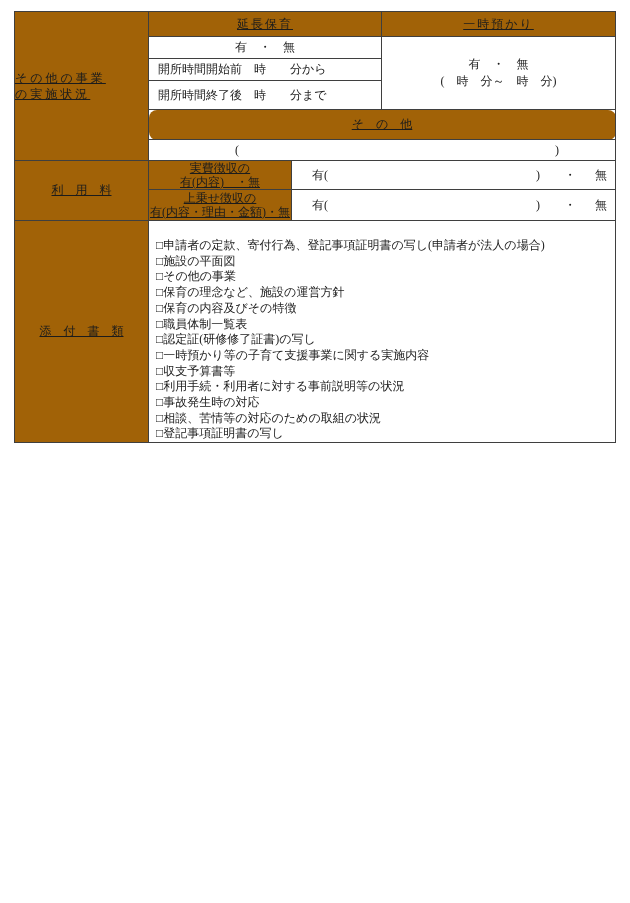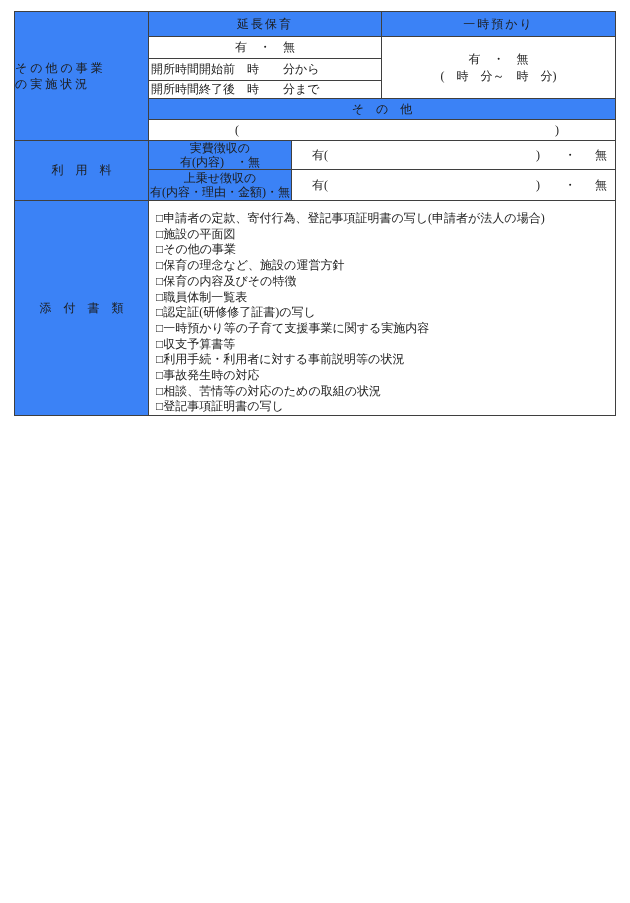--- a/index.html
+++ b/index.html
@@ -11,38 +11,38 @@
   table.form {
     position:absolute; top:11px; left:14px; width:601px;
     border-collapse:collapse; table-layout:fixed;
     font-size:12px; color:#1c1c1c;
   }
   table.form td {
     border:1px solid #3f3f3f;
     vertical-align:middle;
     overflow:hidden;
   }
-  .gray { background:#3b82f6; }
+  .gray { background:#a16207;text-decoration:underline; }
   .center { text-align:center; }
   .hdr { letter-spacing:2px; }
   .main-label { text-align:left; letter-spacing:3px; line-height:16px; }
   .two-line { line-height:14px; text-align:center; }
-  .left-cell { padding-left:2px; }
+  .left-cell { padding-left:9px; }
   .paren-row { display:flex; justify-content:space-between; padding:0 56px 0 86px; }
   .fee-val { display:flex; align-items:center; padding:0 8px 0 20px; }
   .fee-val .fv-spacer { flex:1; }
   .fee-val .fv-dot { margin:0 19px 0 24px; }
-  .checklist { vertical-align:top; padding:10px 4px 0 7px; line-height:15.7px; }
+  .checklist { vertical-align:top; padding:17px 4px 0 7px; line-height:15.7px; }
   .check-item { white-space:nowrap; }
   .check-item .cb { display:inline; }
   .r1 td { height:25px; }
   .r2 td { height:22px;text-align:center; }
   .r3 td { height:22px; }
-  .r4 td { height:18px; }
-  .r5 td { height:21px; }
+  .r4 td { height:29px; }
+  .r5 td { height:30px;border-radius:8px; }
   .r6 td { height:21px; }
   .r7 td { height:22px; }
   .r8 td { height:31px; }
   .r9 td { height:205px; }
   .temp-cell { line-height:17px; }
 </style>
 </head>
 <body>
 
 <div class="page">

